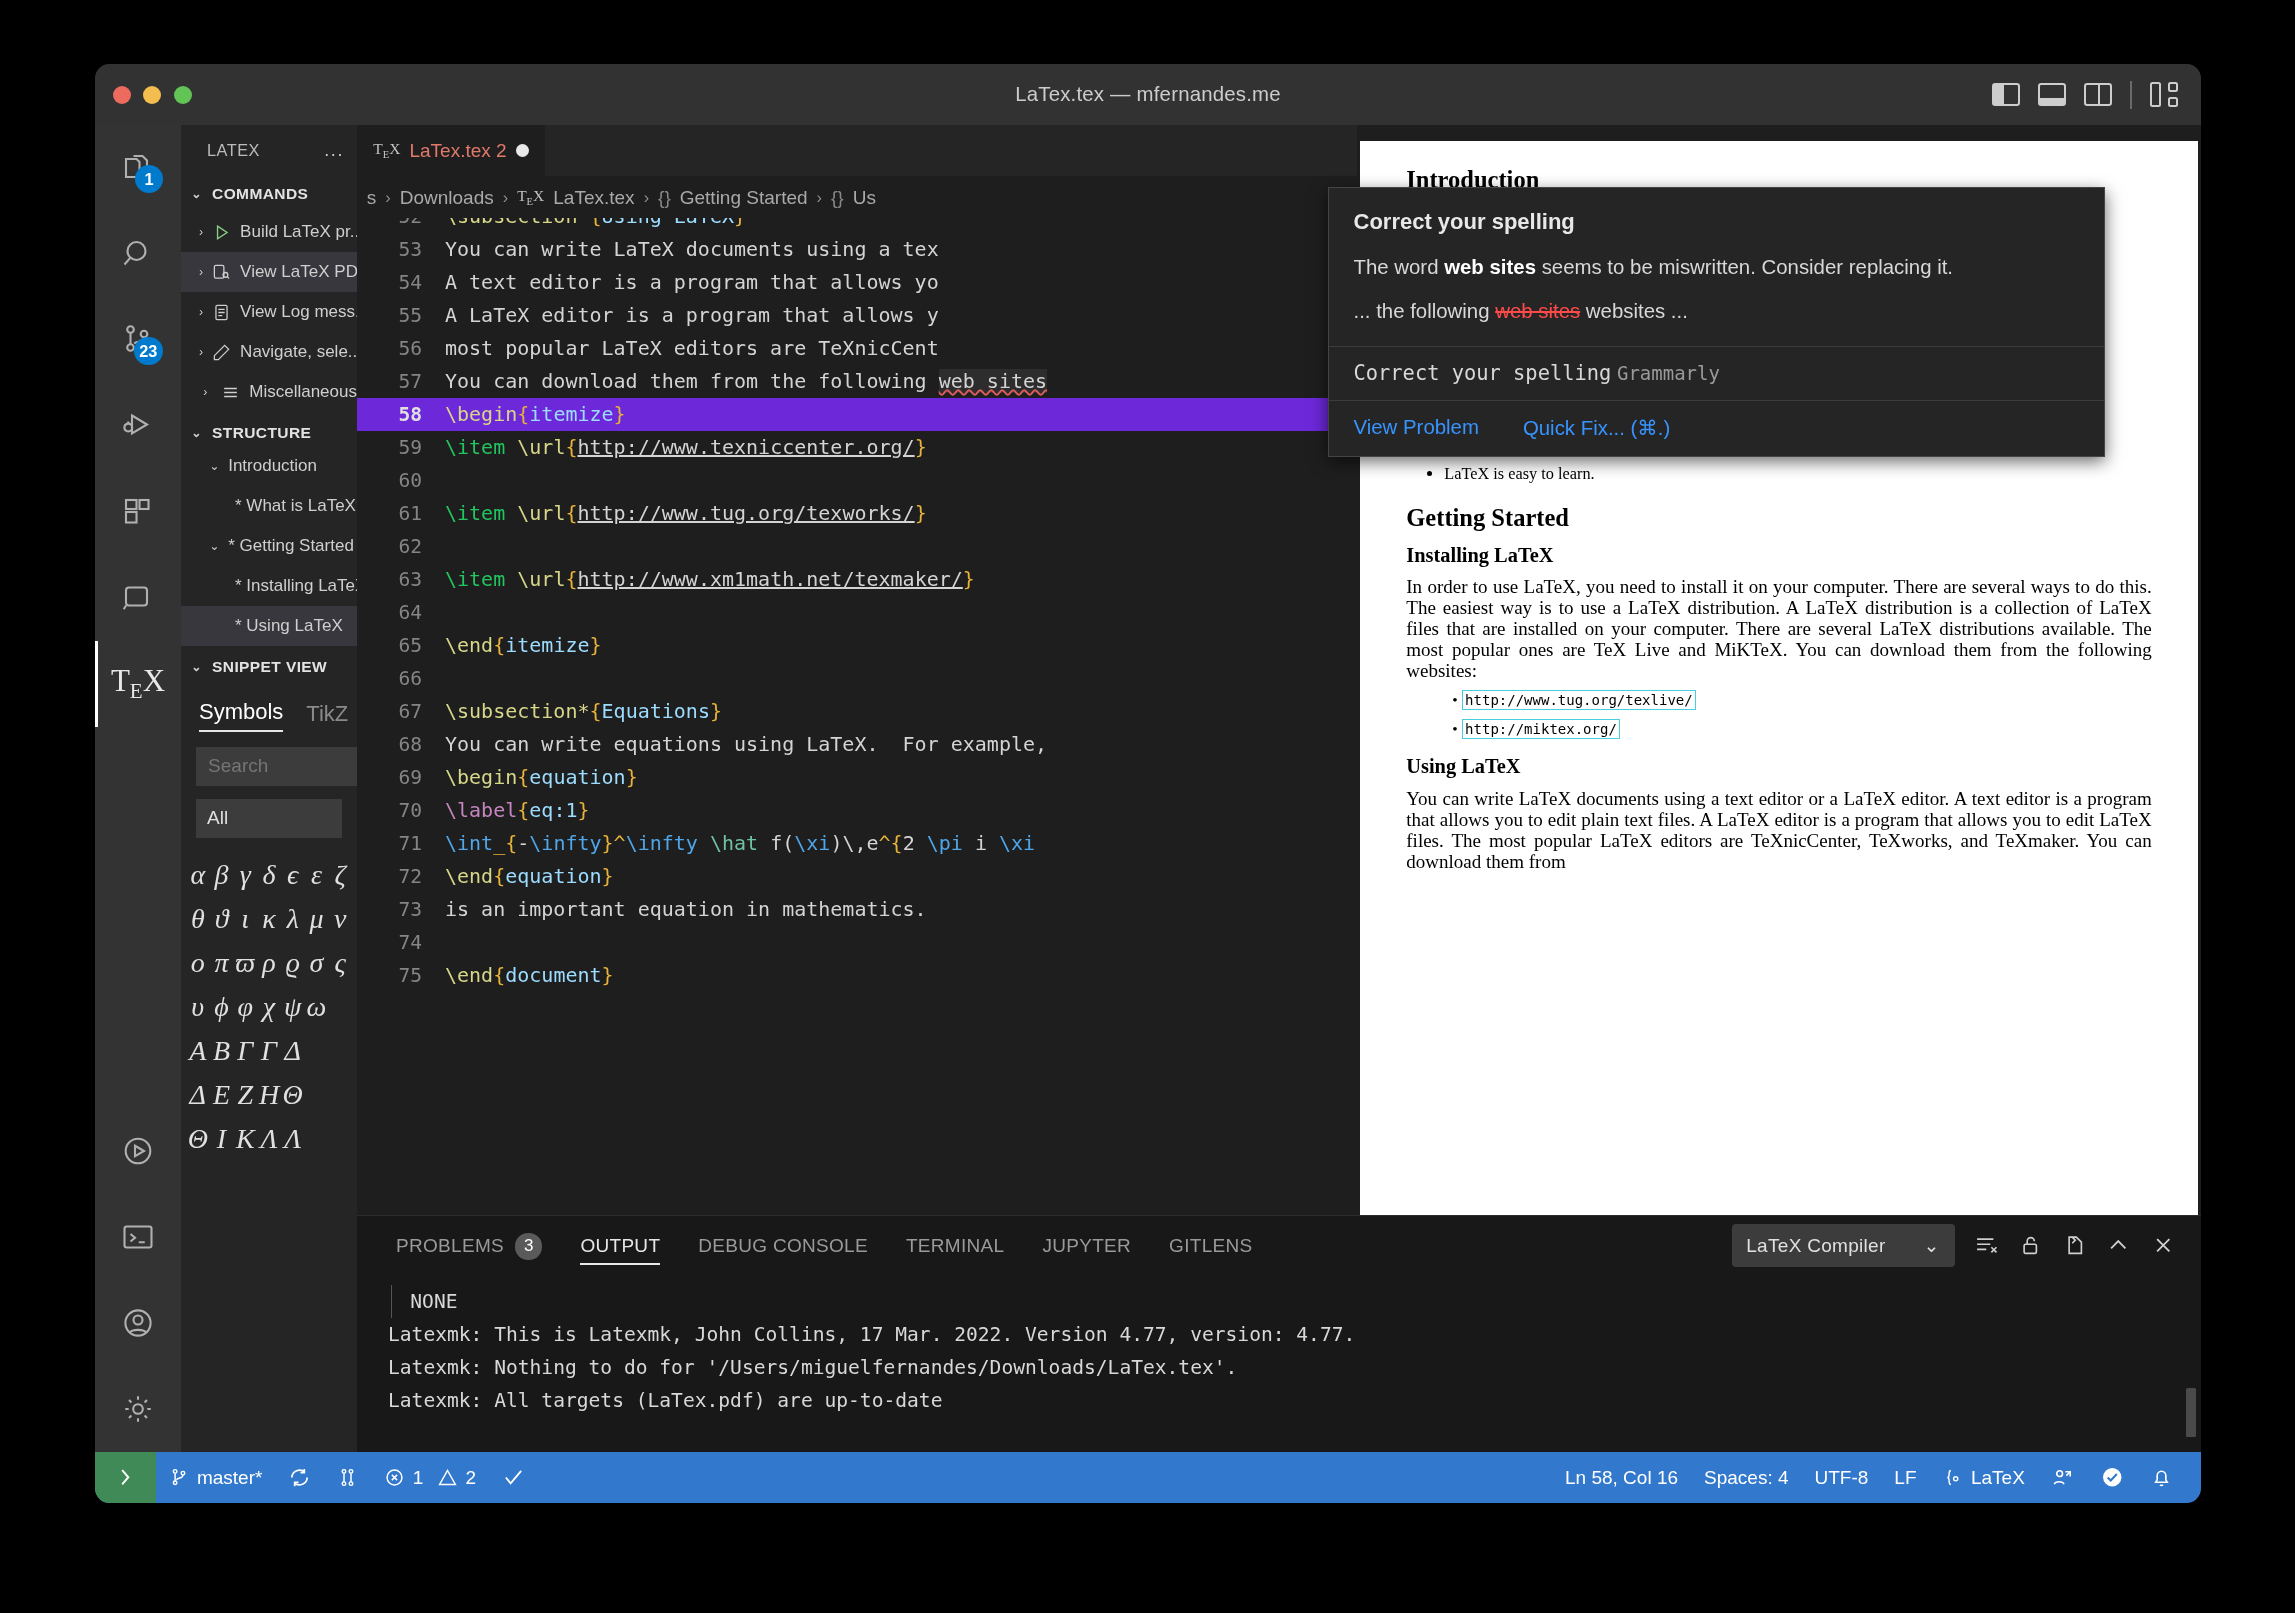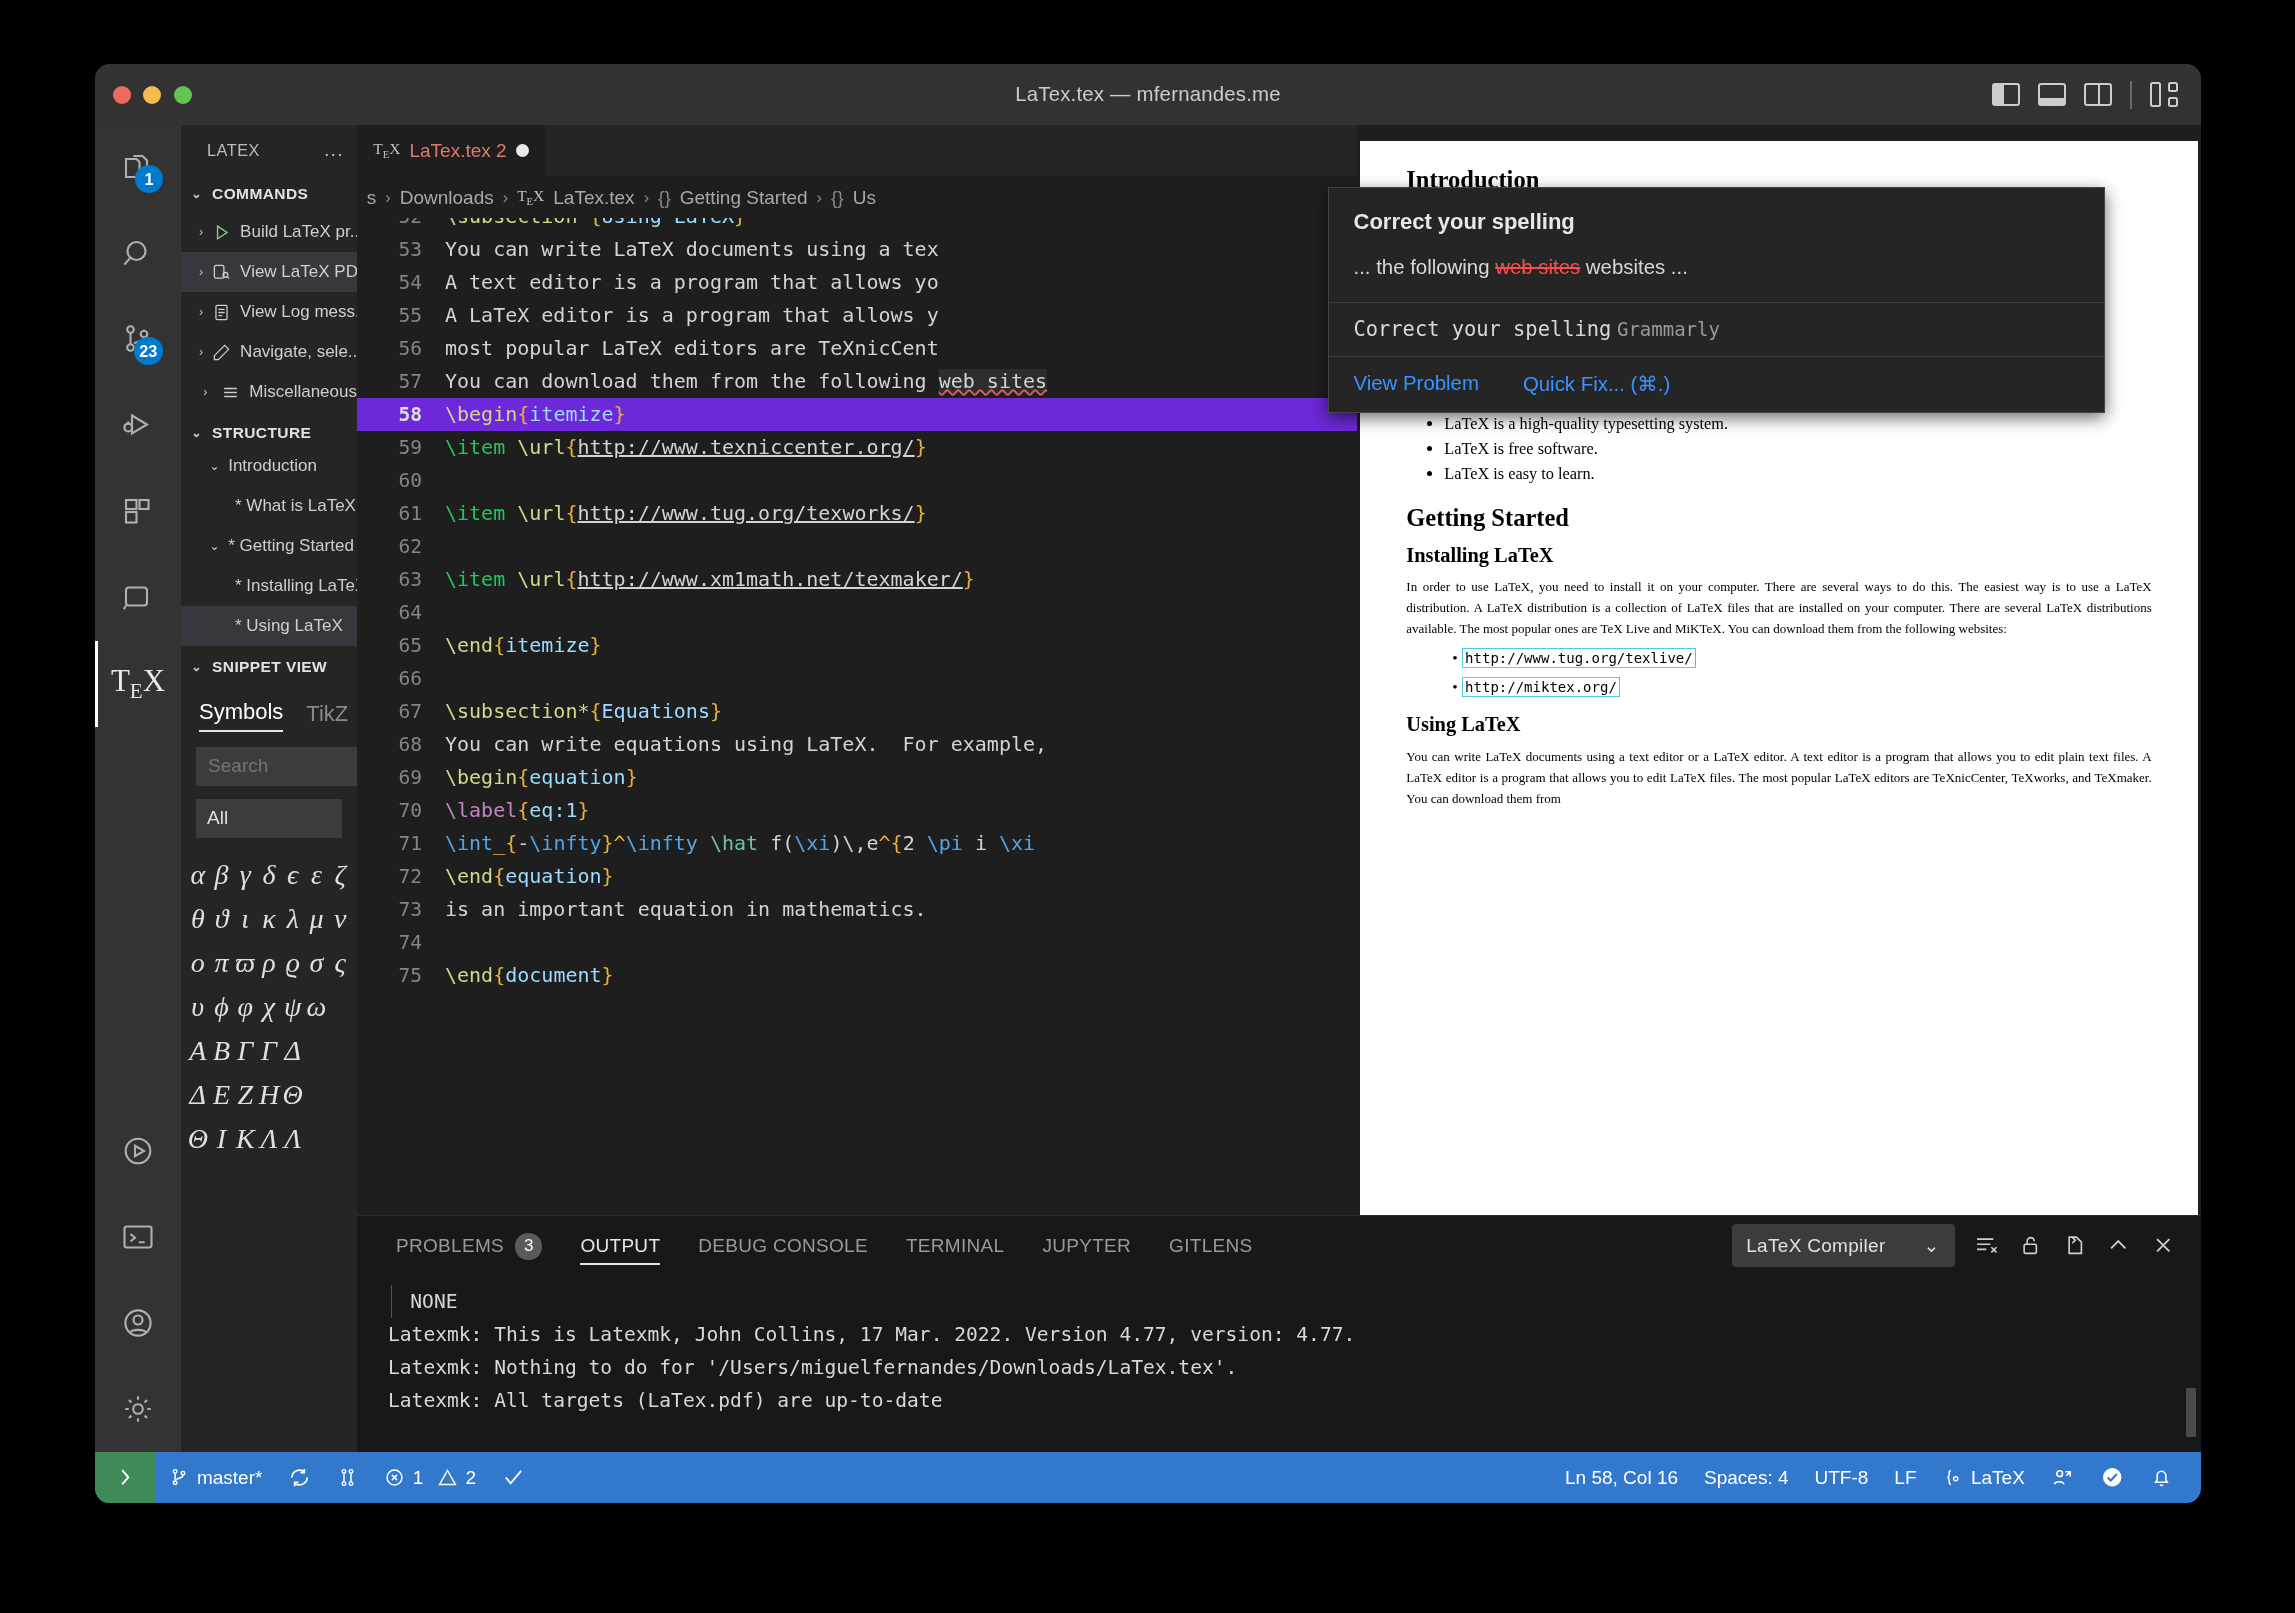--- a/index.html
+++ b/index.html
@@ -179,21 +179,21 @@
   .pdfpage {
     position:absolute; left: 3.3px; right: 3.3px; top: 0; bottom: 0;
     background:#ffffff; color:#000;
     font-family:"Liberation Serif", serif;
     padding: 21px 46px 0 46px; overflow:hidden;
   }
   .pdf-h1 { font-size: 24.5px; font-weight:700; margin-top: 3.3px; }
   .pdf-h2 { font-size: 20.4px; font-weight:700; margin-top: 11.4px; }
   .pdf-ul { margin: 8.2px 0 0 38px; }
   .pdf-ul li { font-size: 16.3px; line-height: 25px; }
-  .pdf-p { font-size: 13px; line-height: 21px; text-align: justify; margin-top: 9.8px; }
+  .pdf-p { font-size: 19px; line-height: 21px; text-align: justify; margin-top: 9.8px; }
   .pdf-link {
     font-family:"DejaVu Sans Mono", monospace; font-size: 14px;
     border: 1.2px solid #49cfe0; padding: 0.8px 2.5px; display:inline-block;
   }
   .pdf-linkline { margin: 9px 0 0 46px; font-size:15.5px; }
   .pdf-topbar { position:absolute; left:0; right:0; top:0; height:16.3px; background:#1e1e1e; }
 
   
   .hover {
     position: absolute; left: 1233px; top: 123px; width: 777px;
@@ -578,20 +578,23 @@
       <div class="pdf-linkline">• <span class="pdf-link">http://miktex.org/</span></div>
       <div class="pdf-h2" style="margin-top:16.3px;">Using LaTeX</div>
       <div class="pdf-p">You can write LaTeX documents using a text editor or a LaTeX editor. A text editor is a program that allows you to edit plain text files. A LaTeX editor is a program that allows you to edit LaTeX files. The most popular LaTeX editors are TeXnicCenter, TeXworks, and TeXmaker. You can download them from</div>
     </div>
   </div>
 
   <div class="hover">
     <div class="hover-body">
       <div class="hover-title">Correct your spelling</div>
       <div class="hover-p">
+        <span>The word </span><b>web sites</b><span> seems to be miswritten. Consider replacing it.</span>
+      </div>
+      <div class="hover-p">
         <span>... the following </span><span class="hover-strike">web sites</span><span> websites ...</span>
       </div>
     </div>
     <div class="hover-sep"></div>
     <div class="hover-src">
       <span style="font-family:'DejaVu Sans Mono',monospace;">Correct your spelling</span>
       <span class="mono">Grammarly</span>
     </div>
     <div class="hover-sep"></div>
     <div class="hover-actions">

